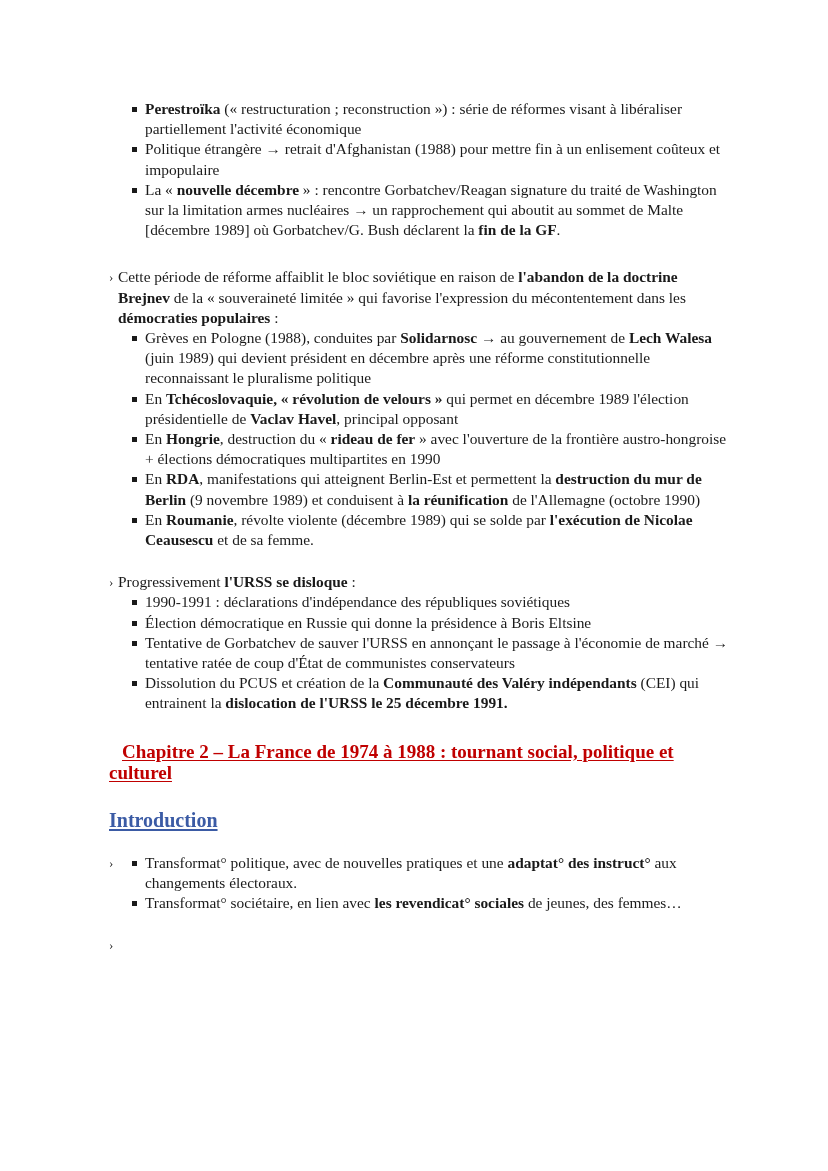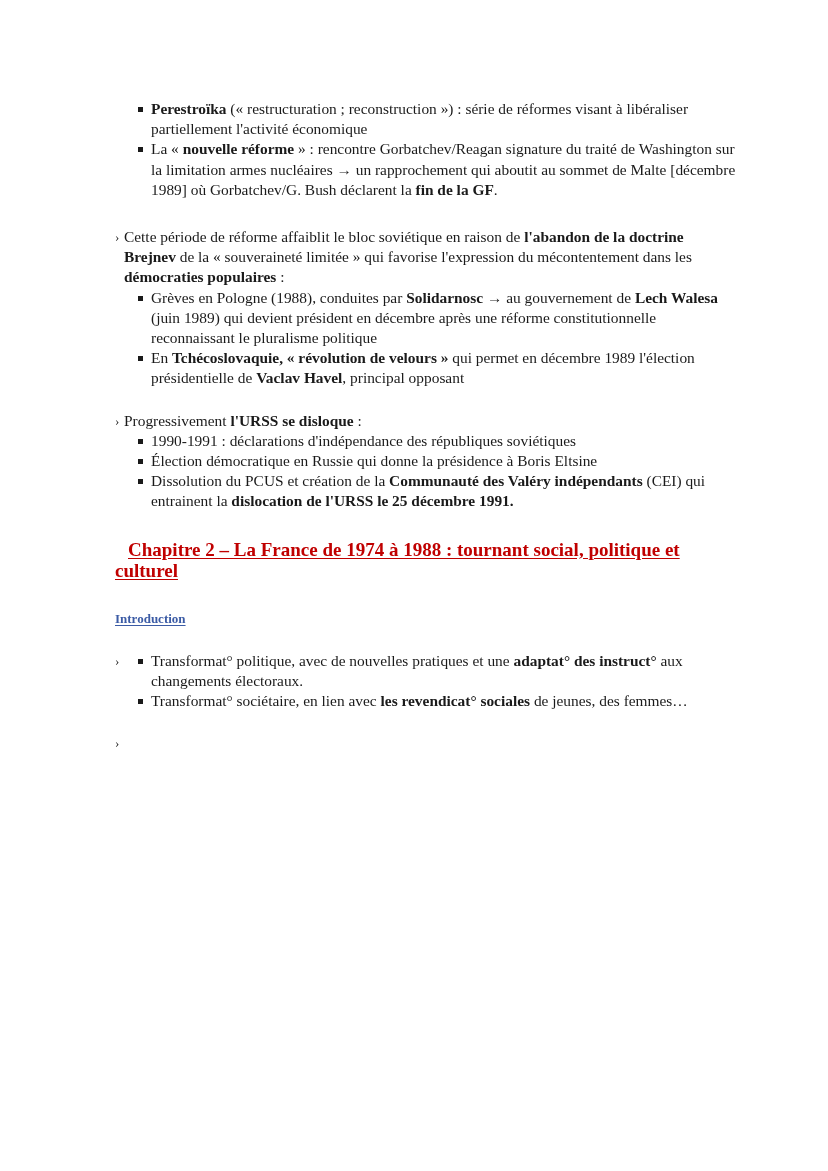--- a/index.html
+++ b/index.html
@@ -13,21 +13,21 @@
     width: 828px;
     height: 1171px;
     background: #ffffff;
     overflow: hidden;
     font-family: "Liberation Serif", "DejaVu Serif", serif;
     color: #1a1a1a;
     -webkit-font-smoothing: antialiased;
   }
   .content {
     position: absolute;
-    left: 115px;
+    left: 109px;
     top: 99px;
     width: 624px;
   }
 
   
   .para {
     font-size: 15.4px;
     line-height: 20.2px;
     margin: 0 0 0 0;
     text-align: left;
@@ -89,21 +89,21 @@
     font-size: 19px;
     line-height: 21px;
     font-weight: bold;
     color: #C00000;
     text-decoration: underline;
     text-underline-offset: 2px;
     margin: 13px;
     padding-left: 0;
   }
   .sub-heading {
-    font-size: 13px;
+    font-size: 20px;
     line-height: 21px;
     font-weight: bold;
     color: #3B5BA5;
     text-decoration: underline;
     text-underline-offset: 2px;
     margin: 0;
     display: inline-block;
   }
 </style>
 </head>
@@ -112,57 +112,77 @@
 <div class="page">
   <div class="content">
 
     <ul class="bl">
       <li>
         <span class="sq"></span>
         <span class="txt"><b>Perestroïka</b> (« restructuration ; reconstruction ») : série de réformes visant à libéraliser partiellement l'activité économique</span>
       </li>
       <li>
         <span class="sq"></span>
-        <span class="txt">La « <b>nouvelle réforme</b> » : rencontre Gorbatchev/Reagan signature du traité de Washington sur la limitation armes nucléaires → un rapprochement qui aboutit au sommet de Malte [décembre 1989] où Gorbatchev/G. Bush déclarent la <b>fin de la GF</b>.</span>
+        <span class="txt">Politique étrangère → retrait d'Afghanistan (1988) pour mettre fin à un enlisement coûteux et impopulaire</span>
+      </li>
+      <li>
+        <span class="sq"></span>
+        <span class="txt">La « <b>nouvelle décembre</b> » : rencontre Gorbatchev/Reagan signature du traité de Washington sur la limitation armes nucléaires → un rapprochement qui aboutit au sommet de Malte [décembre 1989] où Gorbatchev/G. Bush déclarent la <b>fin de la GF</b>.</span>
       </li>
     </ul>
 
     <div class="gap-xl"></div>
 
     <p class="para">
       <span class="chev">›</span>
       <span>Cette période de réforme affaiblit le bloc soviétique en raison de <b>l'abandon de la doctrine Brejnev</b> de la « souveraineté limitée » qui favorise l'expression du mécontentement dans les <b>démocraties populaires</b> :</span>
     </p>
 
     <ul class="bl">
       <li>
         <span class="sq"></span>
         <span class="txt">Grèves en Pologne (1988), conduites par <b>Solidarnosc</b> → au gouvernement de <b>Lech Walesa</b> (juin 1989) qui devient président en décembre après une réforme constitutionnelle reconnaissant le pluralisme politique</span>
       </li>
       <li>
         <span class="sq"></span>
         <span class="txt">En <b>Tchécoslovaquie, « révolution de velours »</b> qui permet en décembre 1989 l'élection présidentielle de <b>Vaclav Havel</b>, principal opposant</span>
       </li>
+      <li>
+        <span class="sq"></span>
+        <span class="txt">En <b>Hongrie</b>, destruction du « <b>rideau de fer</b> » avec l'ouverture de la frontière austro-hongroise + élections démocratiques multipartites en 1990</span>
+      </li>
+      <li>
+        <span class="sq"></span>
+        <span class="txt">En <b>RDA</b>, manifestations qui atteignent Berlin-Est et permettent la <b>destruction du mur de Berlin</b> (9 novembre 1989) et conduisent à <b>la réunification</b> de l'Allemagne (octobre 1990)</span>
+      </li>
+      <li>
+        <span class="sq"></span>
+        <span class="txt">En <b>Roumanie</b>, révolte violente (décembre 1989) qui se solde par <b>l'exécution de Nicolae Ceausescu</b> et de sa femme.</span>
+      </li>
     </ul>
 
     <div class="gap-l"></div>
 
     <p class="para">
       <span class="chev">›</span>
       <span>Progressivement <b>l'URSS se disloque</b> :</span>
     </p>
 
     <ul class="bl">
       <li>
         <span class="sq"></span>
         <span class="txt">1990-1991 : déclarations d'indépendance des républiques soviétiques</span>
       </li>
       <li>
         <span class="sq"></span>
         <span class="txt">Élection démocratique en Russie qui donne la présidence à Boris Eltsine</span>
+      </li>
+      <li>
+        <span class="sq"></span>
+        <span class="txt">Tentative de Gorbatchev de sauver l'URSS en annonçant le passage à l'économie de marché → tentative ratée de coup d'État de communistes conservateurs</span>
       </li>
       <li>
         <span class="sq"></span>
         <span class="txt">Dissolution du PCUS et création de la <b>Communauté des Valéry indépendants</b> (CEI) qui entrainent la <b>dislocation de l'URSS le 25 décembre 1991.</b></span>
       </li>
     </ul>
 
     <div class="gap-xl"></div>
 
     <div>

